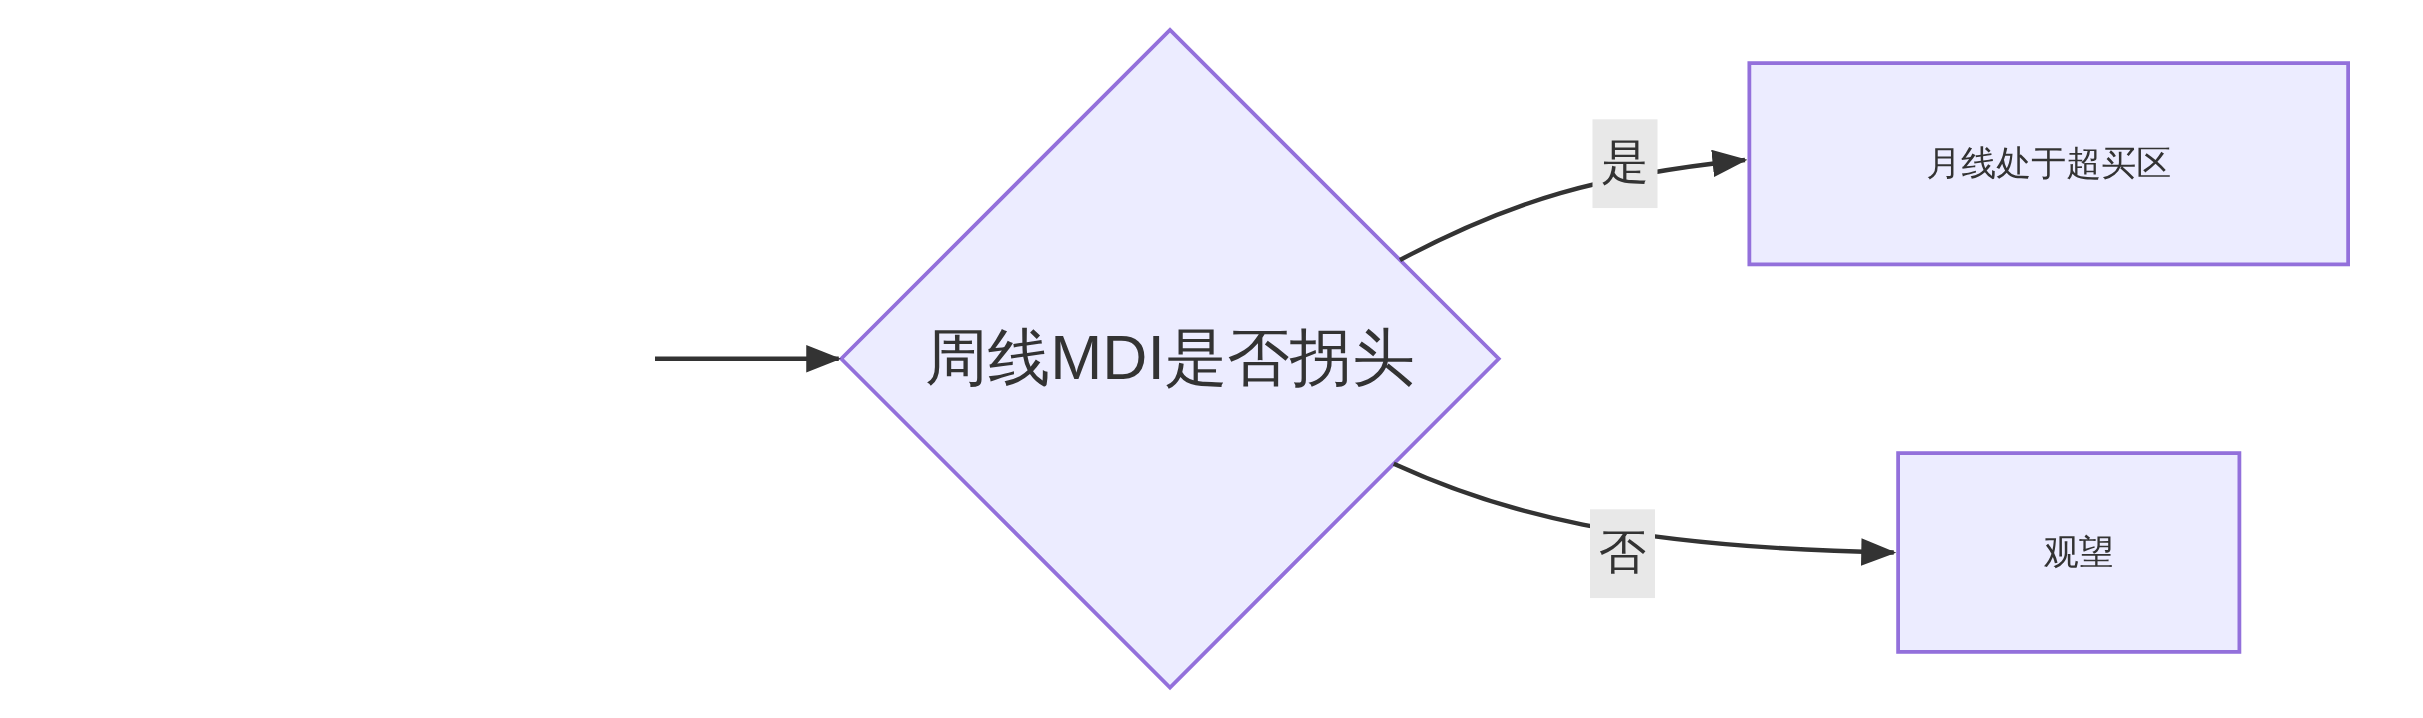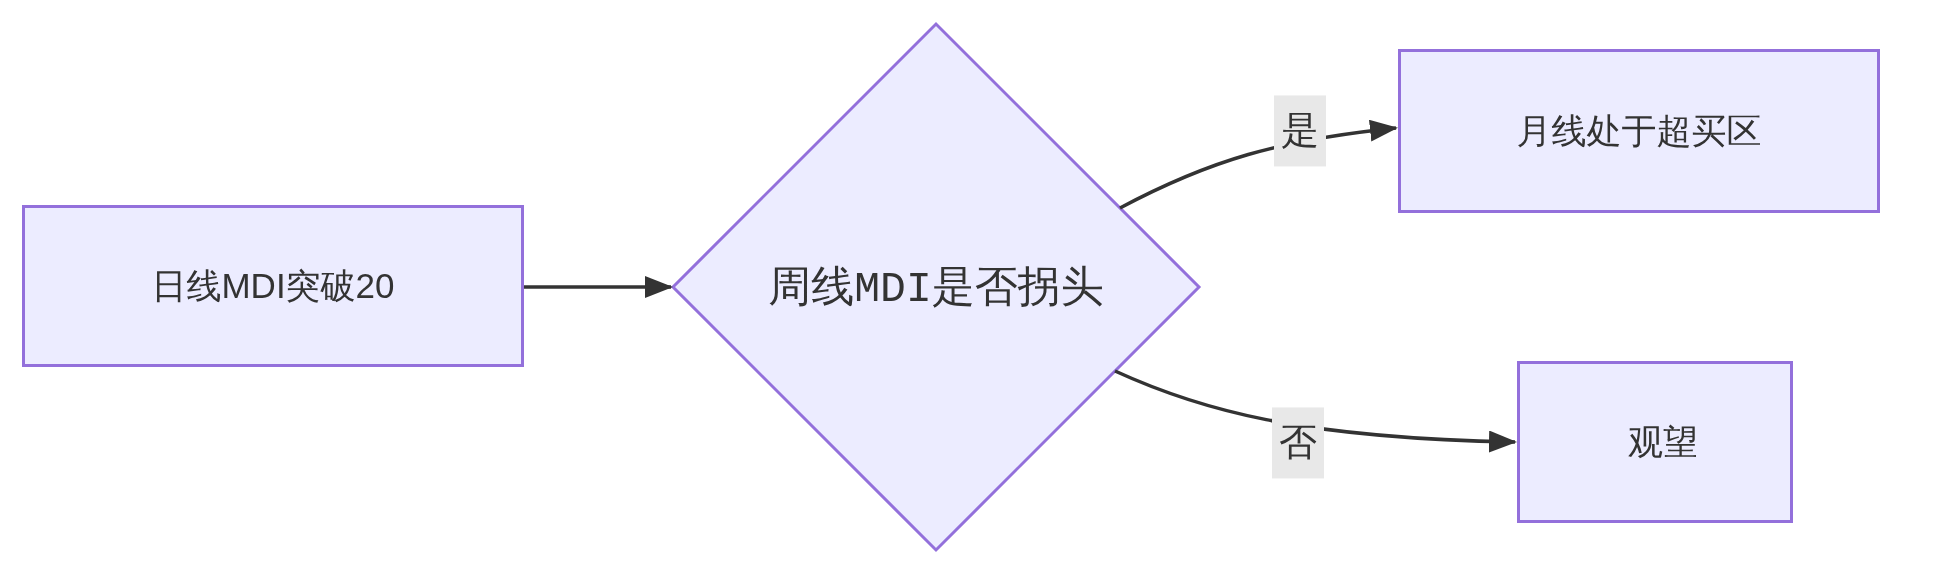--- a/index.html
+++ b/index.html
@@ -35,35 +35,34 @@
     stroke: var(--node-border);
     stroke-width: 3;
   }
   .node {
     position: absolute;
     background: var(--node-fill);
     border: 3px solid var(--node-border);
     display: flex;
     align-items: center;
     justify-content: center;
-    font-size: 35px;
+    font-size: 28px;
     line-height: 1.3;
     text-align: center;
     white-space: nowrap;
   }
   .diamond-label {
     position: absolute;
     display: flex;
     align-items: center;
     justify-content: center;
-    font-size: 43px;
+    font-size: 50px;
     text-align: right;
     white-space: nowrap;
     transform: translate(-50%, -50%);
-    font-family: Liberation Mono, monospace;
   }
   .edge-label {
     position: absolute;
     transform: translate(-50%, -50%);
     background: var(--label-bg);
     padding: 8px 7px;
     font-size: 38px;
     line-height: 1.45;
     text-align: center;
     white-space: nowrap;
@@ -83,23 +82,20 @@
 
     <polygon class="diamond" points="673,287 936,24 1199,287 936,550"></polygon>
 
     <path class="edge" d="M524,287 L671,287" marker-end="url(#arrowhead)"></path>
 
     <path class="edge" d="M1120,208 C1210,160 1280,140 1396,128" marker-end="url(#arrowhead)"></path>
 
     <path class="edge" d="M1115,371 C1200,410 1300,438 1515,442" marker-end="url(#arrowhead)"></path>
   </svg>
 
-  <div class="node" style="left:22px; top:205px; width:502px; height:162px;">
-    <span>日线MDI突破20</span>
-  </div>
 
   <div class="node" style="left:1398px; top:49px; width:482px; height:164px;">
     <span>月线处于超买区</span>
   </div>
 
   <div class="node" style="left:1517px; top:361px; width:276px; height:162px;padding-left:16px;">
     <span>观望</span>
   </div>
 
   <div class="diamond-label" style="left:936px; top:287px;">周线MDI是否拐头</div>

